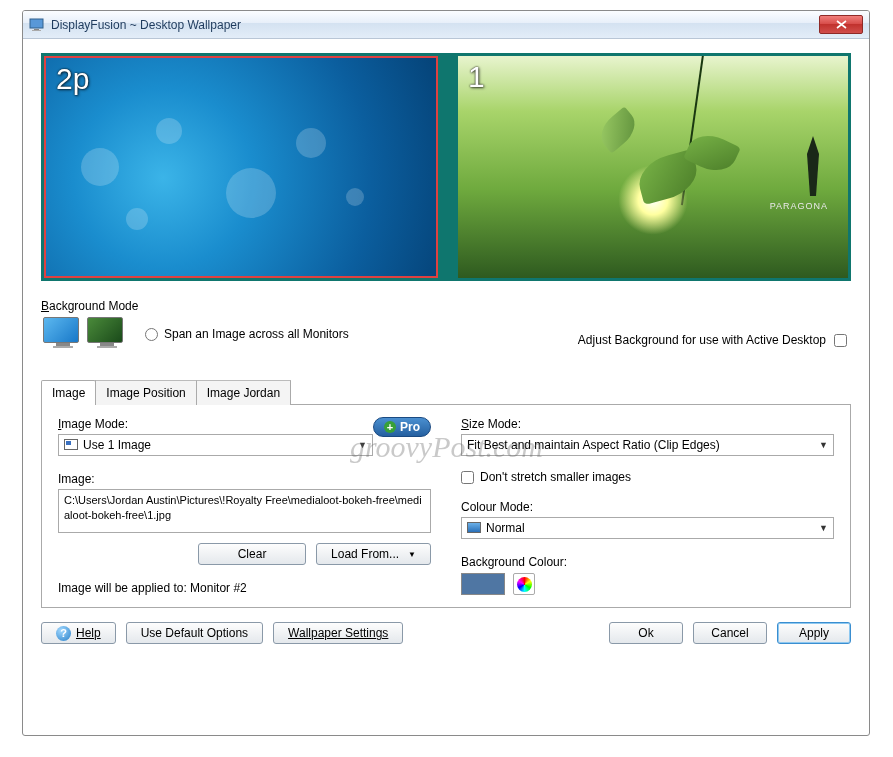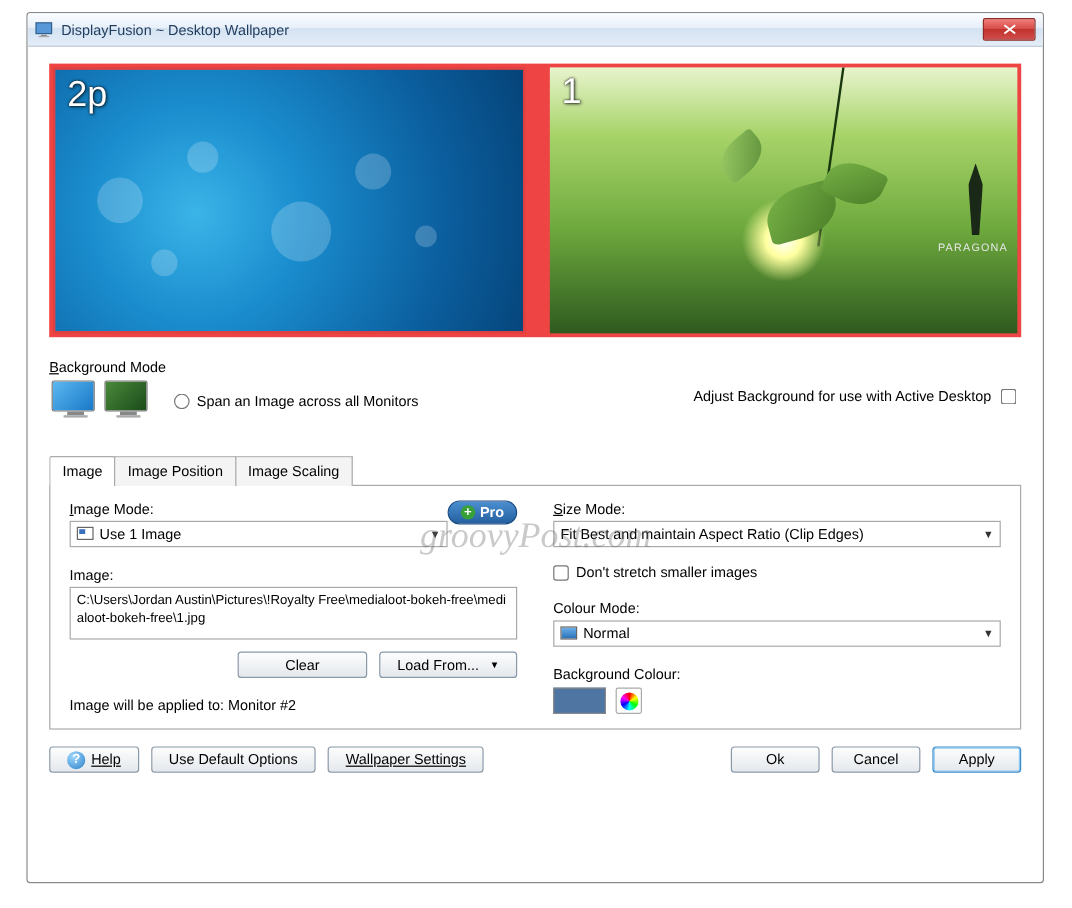--- a/index.html
+++ b/index.html
@@ -3,54 +3,54 @@
 <meta charset="utf-8">
 <style>
 *{box-sizing:border-box;font-family:"Segoe UI",Tahoma,sans-serif;font-size:12px;}
 body{margin:0;background:#fff;width:893px;height:757px;position:relative;}
 .outer{position:absolute;left:22px;top:10px;width:848px;height:726px;background:#fff;border:1px solid #8a8a8a;border-radius:3px;overflow:hidden;}
 .titlebar{height:28px;background:linear-gradient(to bottom,#fbfdff 0%,#e7eff9 45%,#d4e2f1 46%,#e3edf8 100%);display:flex;align-items:center;padding:0 6px;border-bottom:1px solid #b9c6d6;}
 .titlebar-icon{width:16px;height:16px;margin-right:6px;display:inline-flex;}
 .titlebar-title{color:#1f3b5d;font-size:12px;}
 .close-btn{margin-left:auto;width:44px;height:19px;background:linear-gradient(to bottom,#f07e7b 0%,#d64b48 48%,#c1322e 50%,#d14e4b 100%);border:1px solid #8e2a27;border-radius:2px;display:flex;align-items:center;justify-content:center;color:#fff;font-weight:bold;font-size:12px;}
 .body{padding:14px 18px 12px 18px;}
-.preview-frame{background:#ef4444;padding:3px;height:228px;display:flex;gap:20px;}
+.preview-frame{background:#0f766e;padding:3px;height:228px;display:flex;gap:20px;}
 .monitor{position:relative;flex:1;overflow:hidden;}
 .monitor.selected{border:2px solid #e04040;}
 .monitor-label{position:absolute;top:4px;left:10px;font-size:30px;color:#fff;text-shadow:0 0 2px #000,1px 1px 3px rgba(0,0,0,0.6);}
 .mon1-bg{background:radial-gradient(circle at 30% 55%,#3bb4e8 0%,#1a8dce 30%,#0b5e9e 70%,#054378 100%);width:100%;height:100%;position:relative;}
 .bokeh{position:absolute;border-radius:50%;background:rgba(255,255,255,0.2);}
 .b1{width:38px;height:38px;left:35px;top:90px;}
 .b2{width:26px;height:26px;left:110px;top:60px;}
 .b3{width:50px;height:50px;left:180px;top:110px;}
 .b4{width:22px;height:22px;left:80px;top:150px;}
 .b5{width:30px;height:30px;left:250px;top:70px;}
 .b6{width:18px;height:18px;left:300px;top:130px;}
 .mon2-bg{background:linear-gradient(to bottom,#e8f4ce 0%,#a8d46a 25%,#6faa3e 60%,#2e5a1f 100%);width:100%;height:100%;position:relative;overflow:hidden;}
 .sun{position:absolute;width:70px;height:70px;left:50%;top:65%;background:radial-gradient(circle,#fff 0%,#ffffa0 30%,rgba(255,255,200,0) 70%);border-radius:50%;transform:translate(-50%,-50%);}
 .leaf{position:absolute;background:linear-gradient(135deg,#7ab548,#4a7c28);border-radius:60% 10% 60% 10%;}
 .l1{width:60px;height:42px;left:180px;top:100px;transform:rotate(-15deg);}
 .l2{width:48px;height:34px;left:230px;top:80px;transform:rotate(25deg);}
 .l3{width:40px;height:28px;left:140px;top:60px;transform:rotate(-40deg);background:linear-gradient(135deg,#a0d068,#5a8c38);}
 .branch{position:absolute;width:2px;height:160px;background:#1a3810;left:60%;top:-10px;transform:rotate(8deg);}
 .dark-leaf{position:absolute;right:20px;top:80px;width:30px;height:60px;background:#1a2818;clip-path:polygon(50% 0,70% 30%,60% 100%,40% 100%,30% 30%);}
-.brand-text{position:absolute;right:8px;top:145px;color:#e8e8e8;font-size:9px;letter-spacing:1px;text-align:right;}
+.brand-text{position:absolute;right:20px;top:145px;color:#e8e8e8;font-size:9px;letter-spacing:1px;text-align:right;}
 .section-label{margin-top:18px;font-size:12px;color:#000;}
 .section-label .u{text-decoration:underline;text-underline-offset:1px;}
 .bgmode-row{display:flex;align-items:center;margin-top:4px;gap:14px;}
 .mon-icons{margin-left:2px;display:flex;gap:4px;}
 .mon-icon{width:40px;height:34px;position:relative;}
 .mon-screen{width:36px;height:26px;border:1px solid #777;border-radius:2px;}
 .mon-screen.blue{background:linear-gradient(135deg,#5cb8f0,#1878c8);}
 .mon-screen.green{background:linear-gradient(135deg,#4a8a3a,#1a4a1a);}
 .mon-stand{width:14px;height:3px;background:#888;margin:0 auto;}
 .mon-base{width:20px;height:2px;background:#aaa;margin:0 auto;}
 .radio-col{display:flex;flex-direction:column;gap:10px;margin-left:4px;}
 .radio-item{display:flex;align-items:flex-end;gap:6px;}
-.adjust-col{margin-left:auto;display:flex;align-items:flex-end;gap:8px;margin-right:4px;align-self:flex-start;margin-top:6px;}
+.adjust-col{margin-left:auto;display:flex;align-items:flex-end;gap:8px;margin-right:4px;align-self:flex-start;margin-top:16px;}
 .watermark{position:absolute;left:50%;top:430px;transform:translateX(-50%);font-size:30px;color:rgba(100,100,100,0.35);font-style:italic;font-family:Georgia,serif;pointer-events:none;}
 .tabs{margin-top:28px;display:flex;}
 .tab{padding:5px 10px 5px 10px;border:1px solid #aaa;border-bottom:none;background:#fff;color:#000;border-radius:0 0 0 0;position:relative;top:1px;}
 .tab.active{background:#fff;z-index:2;border-top-left-radius:2px;border-top-right-radius:2px;}
 .tab:not(.active){background:#f4f4f4;border-top-color:#bbb;}
 .tab + .tab{margin-left:-1px;}
 .tab-panel{border:1px solid #aaa;padding:12px 16px 12px 16px;background:#fff;}
 .cols{display:flex;gap:30px;}
 .col{flex:1;}
 .field-label{color:#000;font-size:12px;}
@@ -152,21 +152,21 @@
       </div>
       <div class="adjust-col">
         <span>Adjust Background for use with Active Desktop</span>
         <input type="checkbox" style="">
       </div>
     </div>
 
     <div class="tabs">
       <div class="tab active"><span>Image</span></div>
       <div class="tab"><span>Image Position</span></div>
-      <div class="tab"><span>Image Scaling</span></div>
+      <div class="tab"><span>Image Jordan</span></div>
     </div>
 
     <div class="tab-panel">
       <div class="cols">
         <div class="col">
           <div>
             <span class="pro-badge">
                 <span class="pro-plus">+</span>
                 <span>Pro</span>
               </span>

